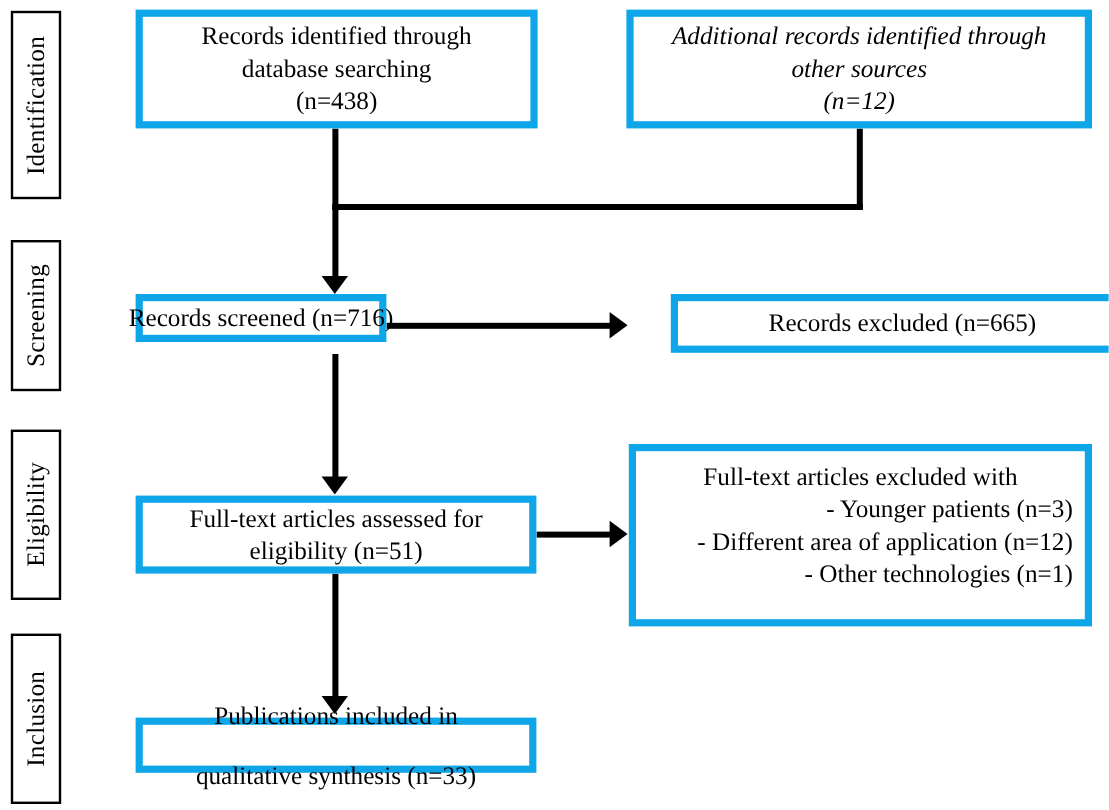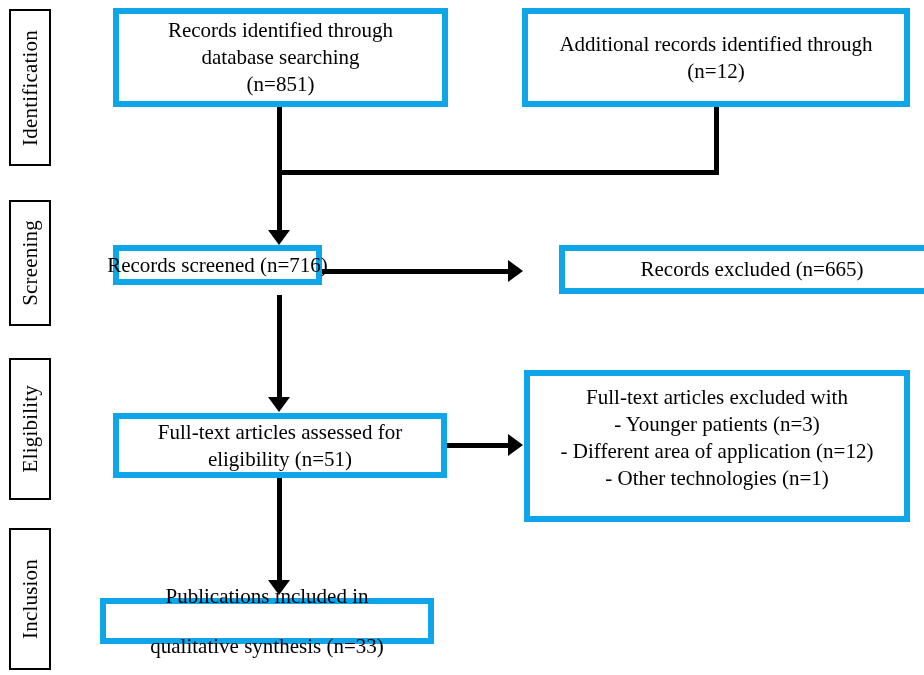--- a/index.html
+++ b/index.html
@@ -58,21 +58,21 @@
   .node-box.left-align-list {
     align-items: stretch;
     justify-content: flex-start;
     padding: 8px 10px 6px 10px;
   }
   .node-box.left-align-list .head {
     text-align: center;
     white-space: nowrap;
   }
   .node-box.left-align-list .bullet {
-    text-align: center;
+    text-align: right;
     white-space: nowrap;
   }
 
   
   .conn-v {
     position: absolute;
     background: #000000;
     width: 5px;
   }
   .conn-h {
@@ -135,25 +135,26 @@
 
   <div class="conn-h" style="left:447px; top:443px; width:63px;"></div>
   <div class="arrow-right" style="left:508px; top:434px;"></div>
 
   <div class="conn-v" style="left:277px; top:478px; height:104px;"></div>
   <div class="arrow-down" style="left:268px; top:580px;"></div>
 
   <div class="node-box" style="left:113px; top:8px; width:335px; height:99px;">
     <span class="line">Records identified through</span>
     <span class="line">database searching</span>
-    <span class="line">(n=851)</span>
+    <span class="line">(n=438)</span>
   </div>
 
-  <div class="node-box" style="left:522px; top:8px; width:388px; height:99px;">
+  <div class="node-box" style="left:522px; top:8px; width:388px; height:99px;font-style:italic;">
     <span class="line">Additional records identified through</span>
+    <span class="line">other sources</span>
     <span class="line">(n=12)</span>
   </div>
 
   <div class="node-box" style="left:113px; top:245px; width:209px; height:40px;">
     <span class="line">Records screened (n=716)</span>
   </div>
 
   <div class="node-box" style="left:524px; top:245px; width:386px; height:49px;margin-left:35px;">
     <span class="line">Records excluded (n=665)</span>
   </div>
@@ -163,18 +164,18 @@
     <span class="line">eligibility (n=51)</span>
   </div>
 
   <div class="node-box left-align-list" style="left:524px; top:370px; width:386px; height:152px;">
     <span class="head">Full-text articles excluded with</span>
     <span class="bullet">-  Younger patients (n=3)</span>
     <span class="bullet">-  Different area of application (n=12)</span>
     <span class="bullet">-  Other technologies (n=1)</span>
   </div>
 
-  <div class="node-box" style="left:100px; top:598px; width:334px; height:46px;gap:23px;">
+  <div class="node-box" style="left:113px; top:598px; width:334px; height:46px;gap:23px;">
     <span class="line">Publications included in</span>
     <span class="line">qualitative synthesis (n=33)</span>
   </div>
 
 </div>
 
 </body></html>

